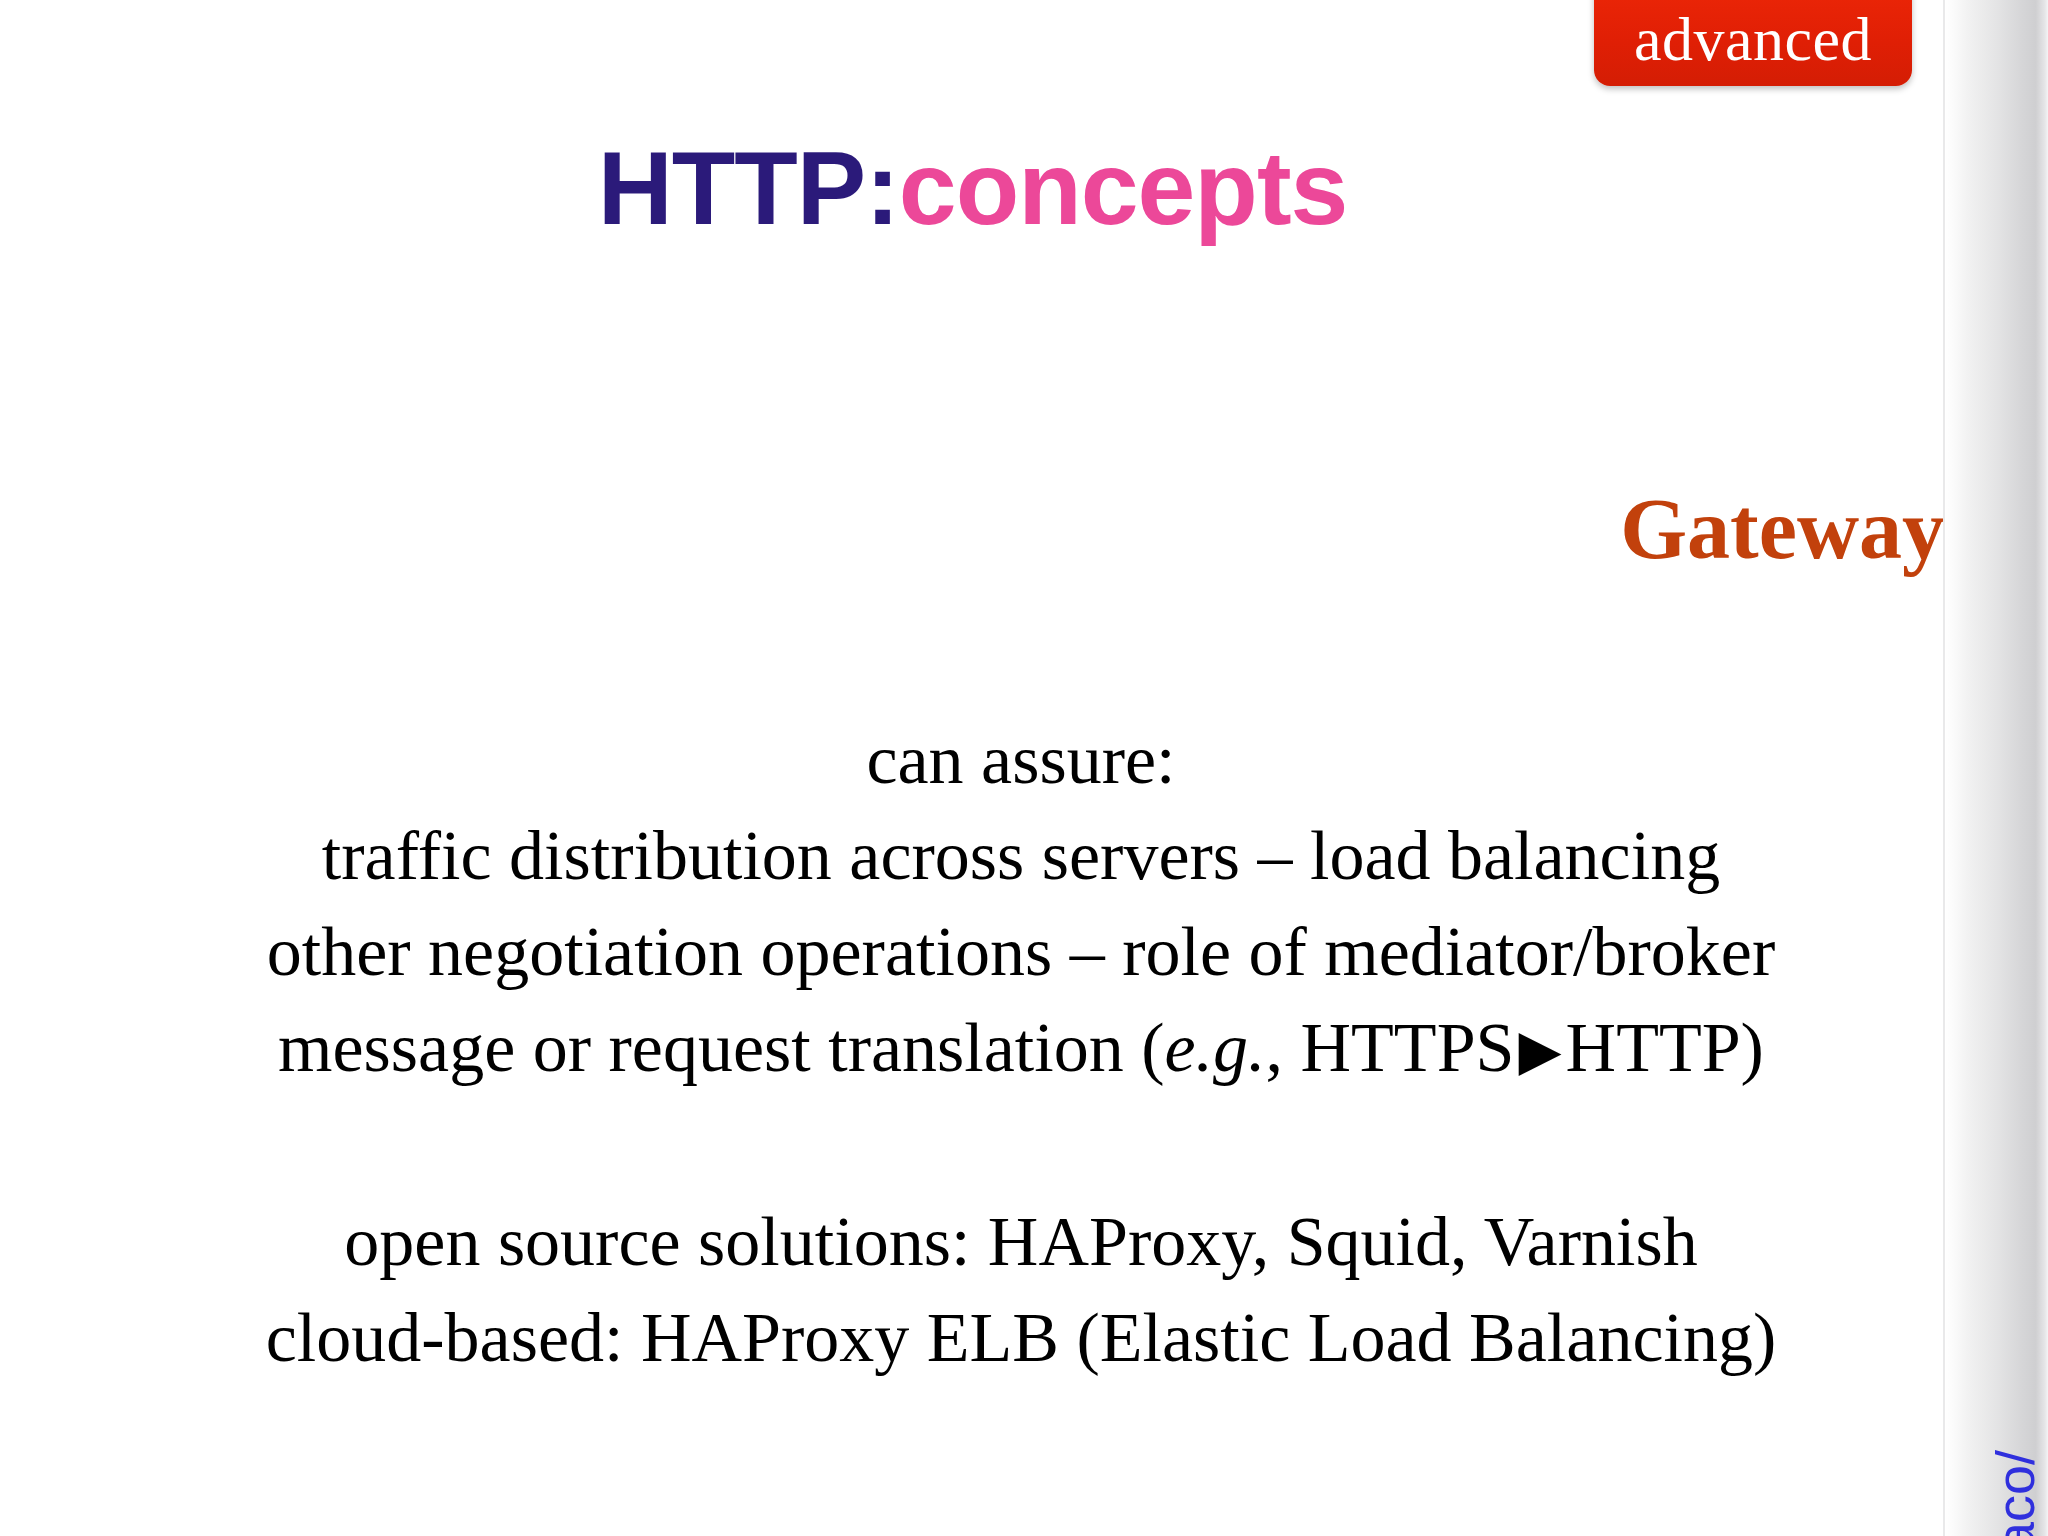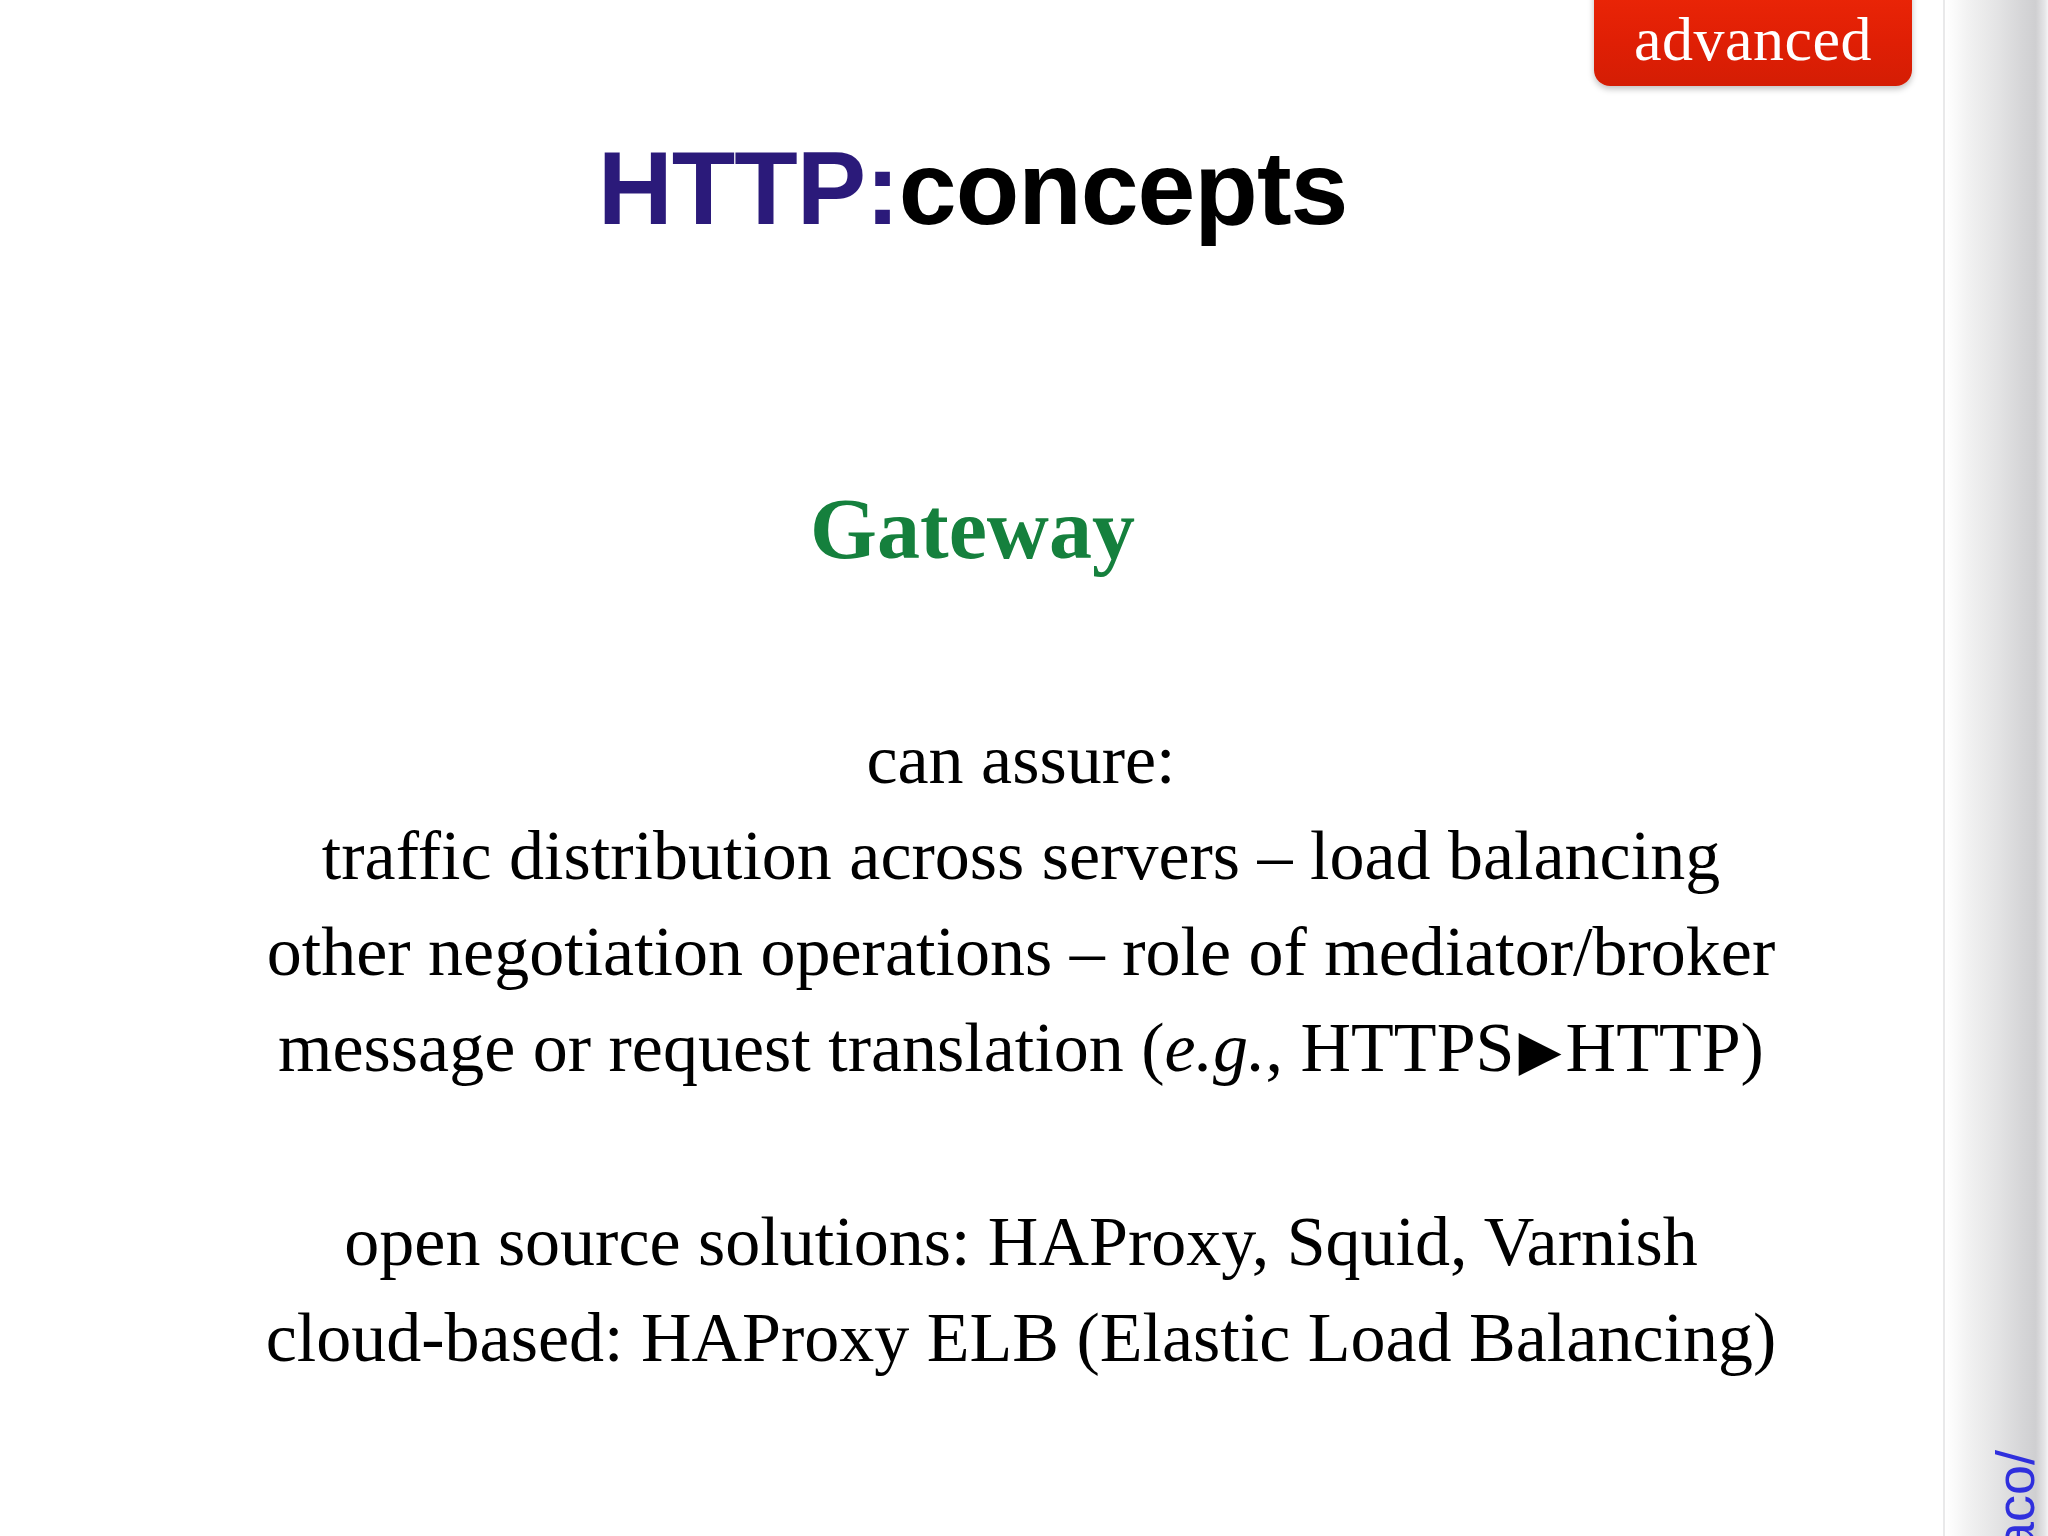--- a/index.html
+++ b/index.html
@@ -40,30 +40,30 @@
     width: 1945px;
     text-align: center;
     font-family: "Liberation Sans", sans-serif;
     font-weight: bold;
     font-size: 104px;
     line-height: 1;
     letter-spacing: -1px;
     white-space: nowrap;
   }
   #title .tpart { color: #2b1a7a; }
-  #title .cpart { color: #000000; }
+  #title .cpart { color: #ec4899; }
 
   
   #section-heading {
     position: absolute;
     top: 486px;
     left: 0;
     width: 1945px;
-    text-align: center;
-    color: #15803d;
+    text-align: right;
+    color: #c2410c;
     font-family: "Liberation Serif", serif;
     font-weight: bold;
     font-size: 86px;
     line-height: 1;
   }
 
   
   #body-block {
     position: absolute;
     top: 712px;

